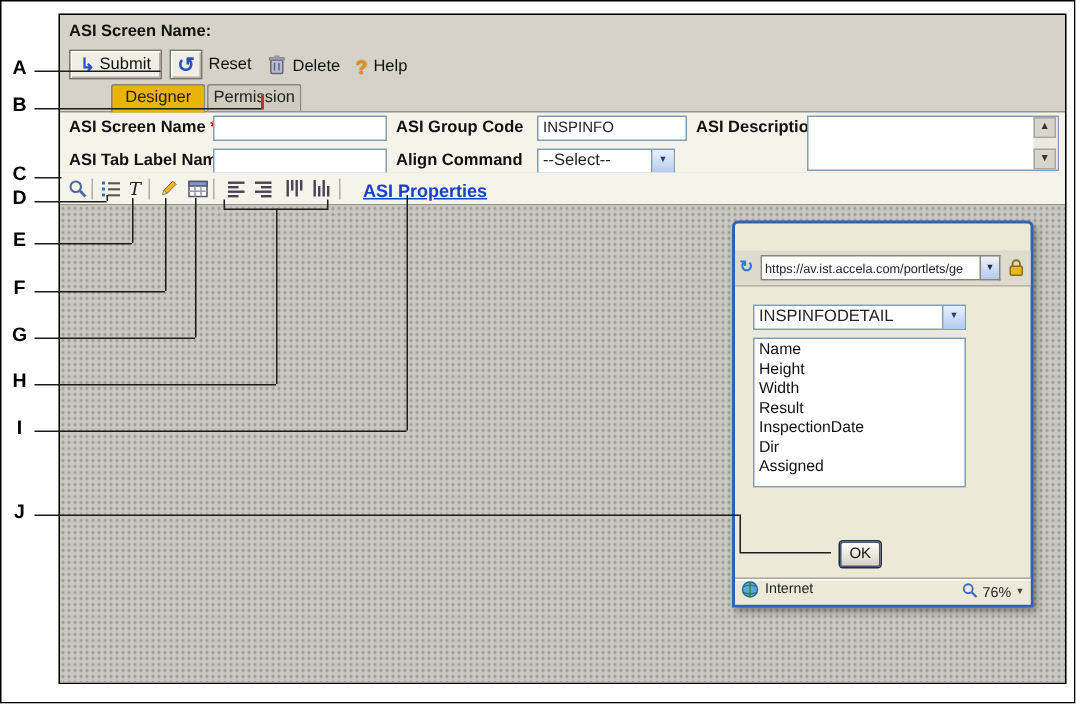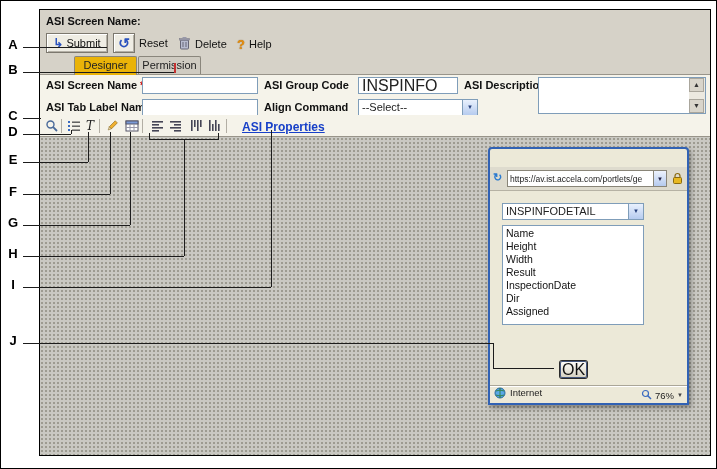--- a/index.html
+++ b/index.html
@@ -20,21 +20,21 @@
   .ibox{width:22px;height:20px;background:#efede4;border:1px solid #7c786e;box-shadow:inset 1px 1px 0 #fff,inset -1px -1px 0 #b4b0a6;display:flex;align-items:center;justify-content:center}
   .bico{color:#2a52be;font-weight:bold;font-size:12px;line-height:1}
   .big{font-size:14px}
   .qico{color:#e89010;font-weight:bold;font-size:13px;text-shadow:0 0 1px #7a4a00}
   .tab{position:absolute;top:46px;width:63px;height:18px;background:#cfcbc1;border:1px solid #8a867c;border-bottom:none;border-radius:2px 2px 0 0;font-size:11px;text-align:center;line-height:16px;color:#222;cursor:pointer;z-index:2}
   .tab.act{background:#eab308;height:19px;z-index:3}
 
   .farea{position:absolute;left:0;top:64px;right:0;height:41px;background:#f5f3ea;border-top:1px solid #98948a}
   .flab{position:absolute;font-size:11px;font-weight:bold;color:#111;white-space:nowrap}
   .req{color:#c00;margin-left:3px;font-weight:bold}
-  .tin{position:absolute;height:17px;background:#fff;border:1px solid #7f9db9;font-family:inherit;font-size:16px;color:#222;padding:0 3px}
+  .tin{position:absolute;height:17px;background:#fff;border:1px solid #7f9db9;font-family:inherit;font-size:10px;color:#222;padding:0 3px}
   .ta{position:absolute;left:498px;top:2px;width:168px;height:37px;background:#fff;border:1px solid #7f9db9}
   .tasb{position:absolute;right:0;top:0;bottom:0;width:16px;background:#ece9e0}
   .sbb{position:absolute;left:0;width:15px;height:14px;background:#d9d5cb;border:1px solid #aaa69c;font-size:7px;color:#333;text-align:center;line-height:12px;cursor:pointer}
   .fsel{position:absolute;height:17px;background:#fff;border:1px solid #7f9db9;cursor:pointer}
   .fselt{position:absolute;left:3px;top:1px;font-size:11px;color:#222;white-space:nowrap}
   .fselb{position:absolute;right:0;top:0;bottom:0;width:15px;background:linear-gradient(#e9f1fd,#b6cbef);border-left:1px solid #7f9db9;font-size:6px;color:#27407c;text-align:center;line-height:15px}
 
   .ibar{position:absolute;left:0;top:105px;right:0;height:22px;background:#f5f3ea;border-bottom:1px solid #98948a}
   .fico{position:absolute;top:3px;width:16px;height:16px;display:flex;align-items:center;justify-content:center;cursor:pointer}
   .isep{position:absolute;top:4px;width:1px;height:14px;background:#b2aea4}
@@ -51,21 +51,21 @@
   .pbtn.blue{background:linear-gradient(#6890e4,#2a50b4);margin-left:auto}
   .pbtn.red{background:linear-gradient(#f49a80,#cf3a18)}
   .padr{position:absolute;left:0;top:18px;right:0;height:24px;background:#dedbce;border-bottom:1px solid #b6b2a4}
   .aico{position:absolute;left:3px;top:4px;font-size:11px;font-weight:bold;color:#2a7ad0}
   .abox{position:absolute;left:17px;top:3px;width:147px;height:17px;background:#fff;border:1px solid #898578;font-size:8.5px;color:#222;padding:3px 2px 0;white-space:nowrap;overflow:hidden;cursor:text}
   .adrop{position:absolute;left:164px;top:3px;width:13px;height:17px;background:linear-gradient(#eef3fd,#b5caee);border:1px solid #898578;border-left:none;font-size:6px;color:#224;text-align:center;line-height:16px;cursor:pointer}
   .alock{position:absolute;left:179px;top:4px;width:16px;height:15px;display:flex;align-items:center;justify-content:center;cursor:pointer}
   .pbody{position:absolute;left:0;top:42px;right:0;bottom:17px}
   .flist{position:absolute;left:12px;top:34px;width:142px;height:100px;background:#fff;border:1px solid #7f9db9;padding:1px 0;overflow:hidden;cursor:default}
   .fit{font-size:10.5px;color:#111;line-height:13px;padding:0 3px}
-  .okb{position:absolute;left:70px;top:170px;width:27px;height:17px;background:linear-gradient(#fefdf9,#d6d2c2);border:1px solid #44567c;box-shadow:0 0 0 1px #2a2a2a;border-radius:2px;font-size:16px;color:#111;text-align:center;line-height:15px;cursor:pointer}
+  .okb{position:absolute;left:70px;top:170px;width:27px;height:17px;background:linear-gradient(#fefdf9,#d6d2c2);border:1px solid #44567c;box-shadow:0 0 0 1px #2a2a2a;border-radius:2px;font-size:10px;color:#111;text-align:center;line-height:15px;cursor:pointer}
   .pst{position:absolute;left:0;bottom:0;right:0;height:17px;background:#ece9d8;border-top:1px solid #fff;box-shadow:0 -1px 0 #aaa698;display:flex;gap:4px;padding:0 4px;font-size:9.5px;color:#222}
   .str{margin-left:auto;display:flex;align-items:center;gap:3px;cursor:pointer}
   .tiny{font-size:6px;color:#444}
 </style>
 </head>
 <body>
 
 <div class="screen">
 
   <div class="al" style="top:36px">A</div>
@@ -141,21 +141,21 @@
       <span class="flab" style="left:424px;top:4px">ASI Description</span>
       <div class="ta">
         <div class="tasb">
           <div class="sbb" style="top:0">▲</div>
           <div class="sbb" style="bottom:0">▼</div>
         </div>
       </div>
       <span class="flab" style="left:6px;top:26px"><span>ASI Tab Label Name</span><span class="req">*</span></span>
       <input class="tin" style="left: 102px; top: 24px; width: 116px;" value="">
       <span class="flab" style="left:224px;top:26px">Align Command</span>
-      <div class="fsel" style="left:318px;top:24px;width:120px">
+      <div class="fsel" style="left:318px;top:24px;width:92px">
         <span class="fselt">--Select--</span>
         <span class="fselb">▼</span>
       </div>
     </div>
 
     <div class="ibar">
       <span class="fico" style="left:4px">
           <svg width="14" height="14">
             <circle cx="5.5" cy="5.5" r="3.5" fill="none" stroke="#4a6a9a" stroke-width="1.4"></circle>
             <line x1="8.2" y1="8.2" x2="12" y2="12" stroke="#4a6a9a" stroke-width="1.8"></line>

